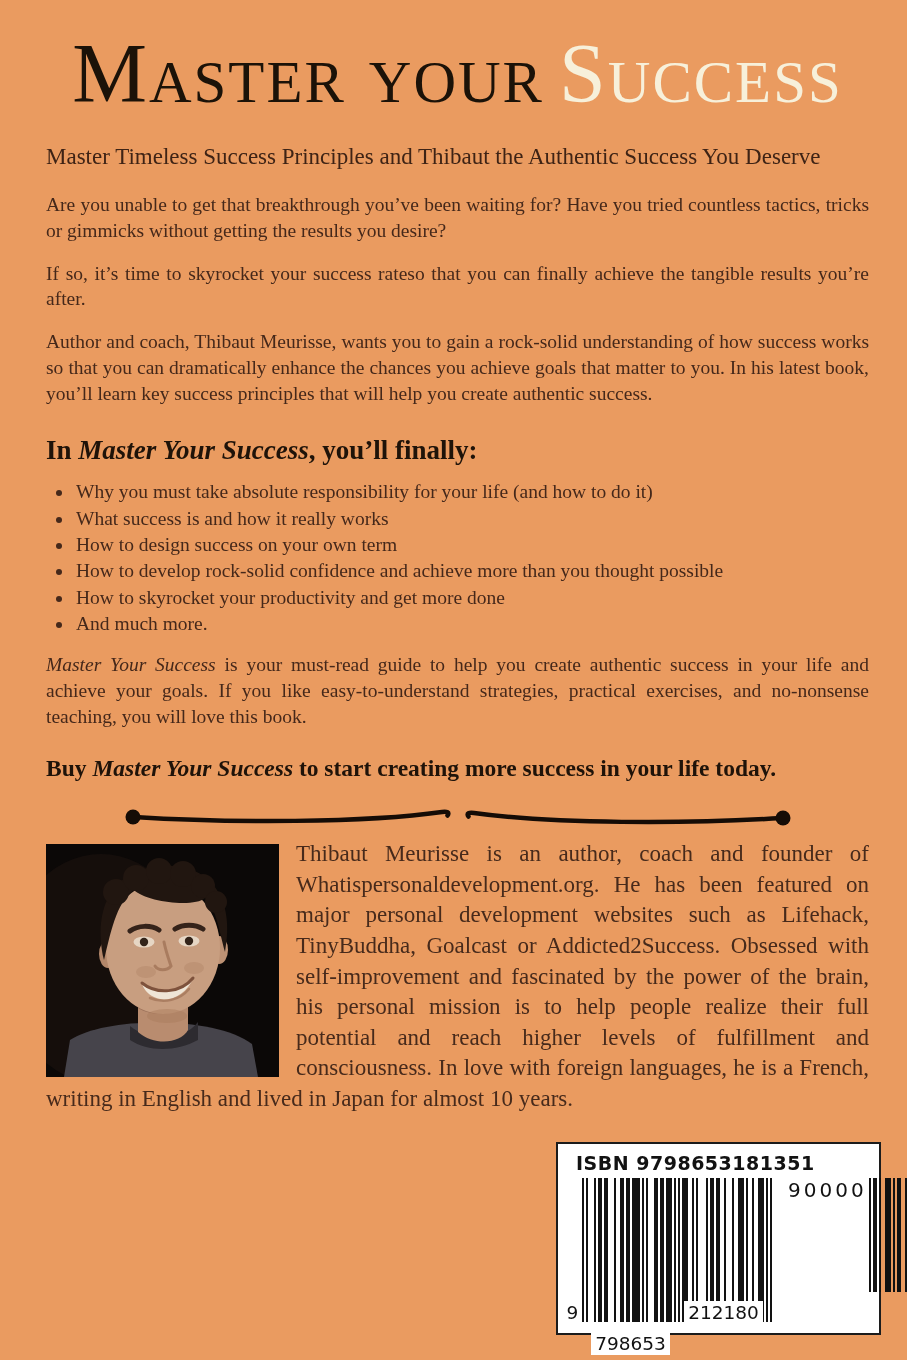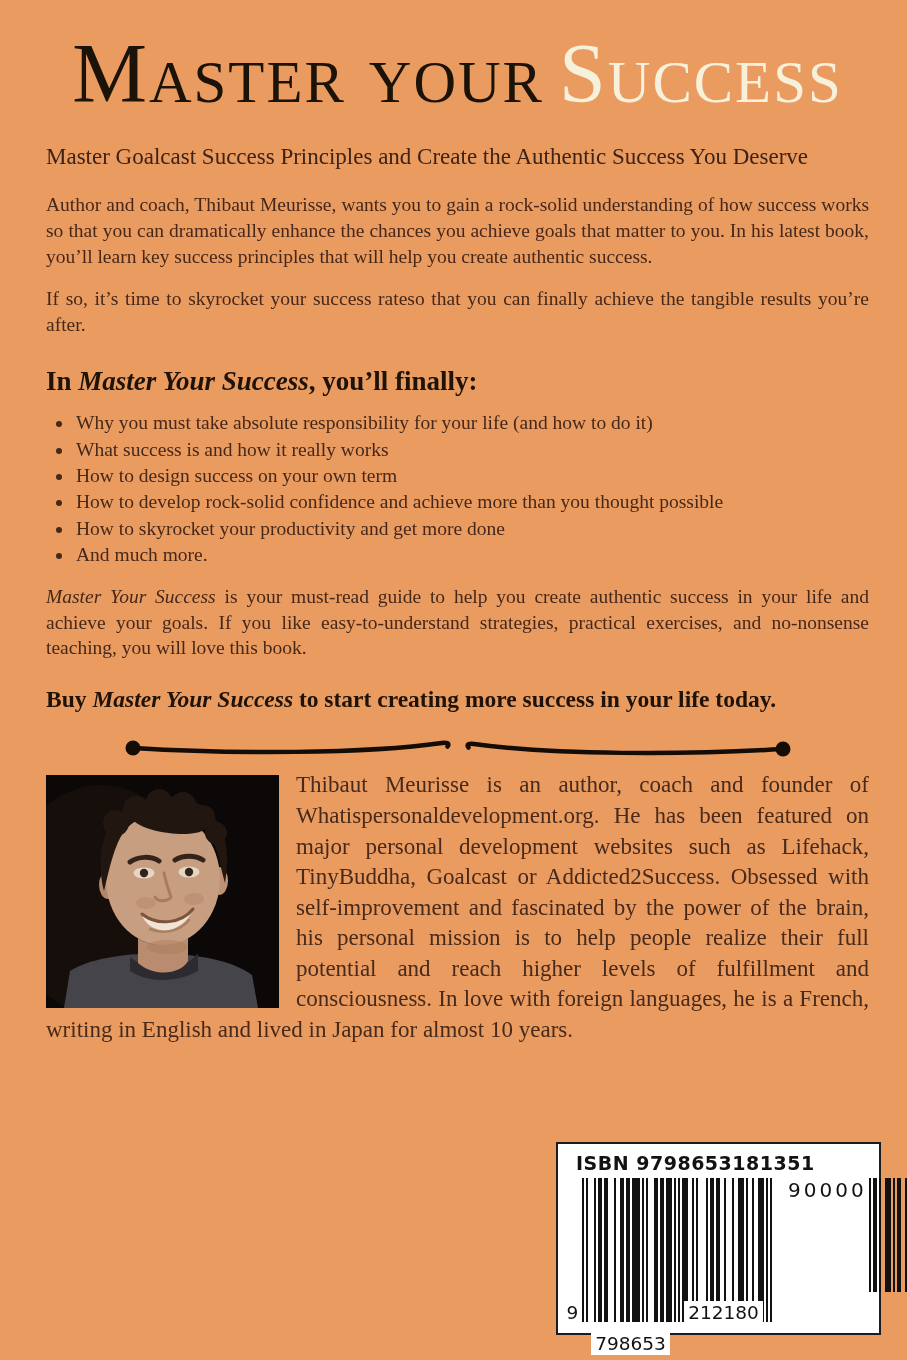--- a/index.html
+++ b/index.html
@@ -68,24 +68,25 @@
   .small-bars{height:114px;}
 </style>
 </head>
 <body>
 
 <div class="page">
   <div class="content">
 
     <h1 class="title"><span>Master your</span><span class="light">Success</span></h1>
 
-    <p class="subtitle">Master Goalcast Success Principles and Create the Authentic Success You Deserve</p>
-
+    <p class="subtitle">Master Timeless Success Principles and Thibaut the Authentic Success You Deserve</p>
+
+    <p class="body">Are you unable to get that breakthrough you’ve been waiting for? Have you tried countless tactics, tricks or gimmicks without getting the results you desire?</p>
+    <p class="body">If so, it’s time to skyrocket your success rateso that you can finally achieve the tangible results you’re after.</p>
     <p class="body">Author and coach, Thibaut Meurisse, wants you to gain a rock-solid understanding of how success works so that you can dramatically enhance the chances you achieve goals that matter to you. In his latest book, you’ll learn key success principles that will help you create authentic success.</p>
-    <p class="body">If so, it’s time to skyrocket your success rateso that you can finally achieve the tangible results you’re after.</p>
 
     <h2 class="discover"><span>In </span><span class="it">Master Your Success</span><span>, you’ll finally:</span></h2>
 
     <ul class="bullets">
       <li>Why you must take absolute responsibility for your life (and how to do it)</li>
       <li>What success is and how it really works</li>
       <li>How to design success on your own term</li>
       <li>How to develop rock-solid confidence and achieve more than you thought possible</li>
       <li>How to skyrocket your productivity and get more done</li>
       <li>And much more.</li>

